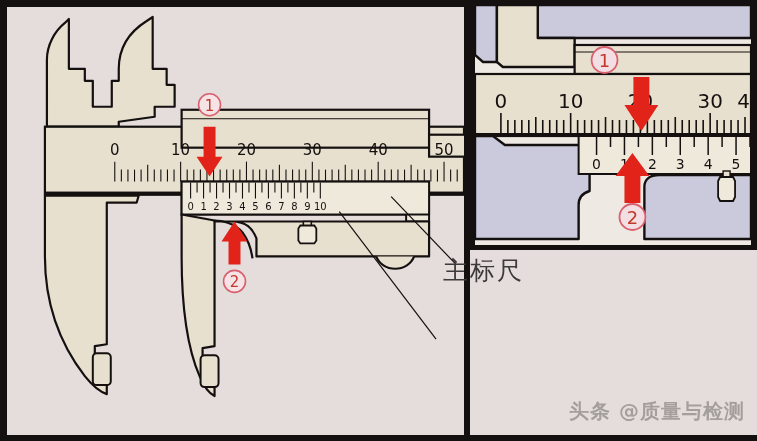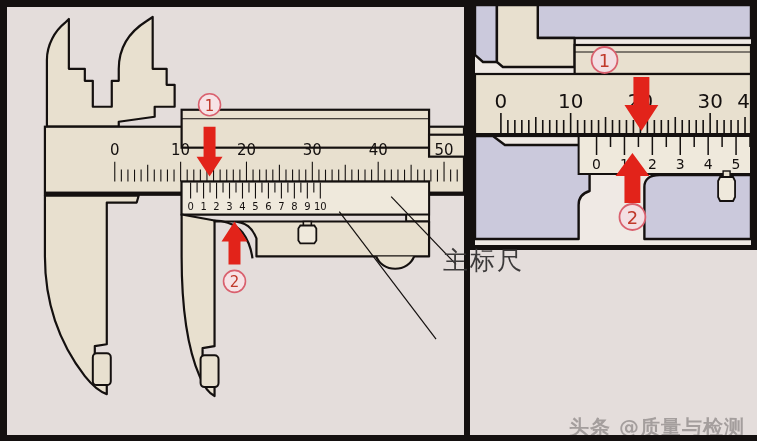--- a/index.html
+++ b/index.html
@@ -10,28 +10,28 @@
   .panel{position:absolute;overflow:hidden;}
   #left-panel{left:0;top:0;width:470px;height:441px;background:#e4dddb;
               border:6px solid #14100f;border-top-width:7px;border-left-width:7px;box-sizing:border-box;}
   #right-panel{left:470px;top:0;width:287px;height:250px;background:#efe9e4;
                border:5px solid #14100f;border-right-width:6px;box-sizing:border-box;}
   #bottom-right{position:absolute;left:470px;top:250px;width:287px;height:191px;background:#e4dddb;}
 
   .svgwrap{position:absolute;left:0;top:0;width:100%;height:100%;}
 
   
-  #watermark{position:absolute;right:12px;bottom:0;color:#9a9493;
+  #watermark{position:absolute;right:12px;bottom:16px;color:#9a9493;
              font-size:20px;font-weight:bold;letter-spacing:1px;
              font-family:"DejaVu Sans",sans-serif;opacity:.85;white-space:nowrap;}
 
   
   .callout-text{position:absolute;color:#3c3a3a;font-size:25px;letter-spacing:2px;
                 font-family:"DejaVu Sans",sans-serif;white-space:nowrap;}
-  #label-main-scale{left:443px;top:244px;}
+  #label-main-scale{left:443px;top:254px;}
   #label-vernier-scale{left:423px;top:328px;}
 
   
   #bottom-strip{position:absolute;left:0;top:435px;width:757px;height:6px;background:#14100f;}
 </style>
 </head>
 <body>
 
 <div id="stage">
 

